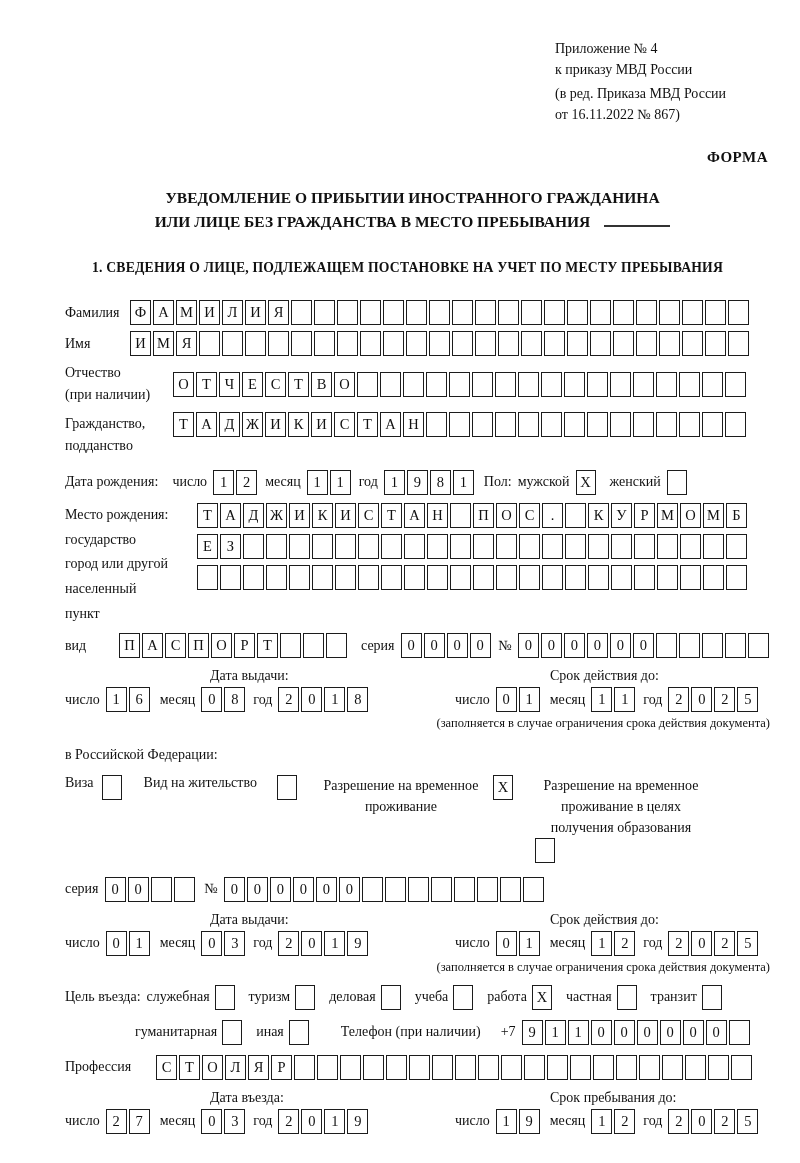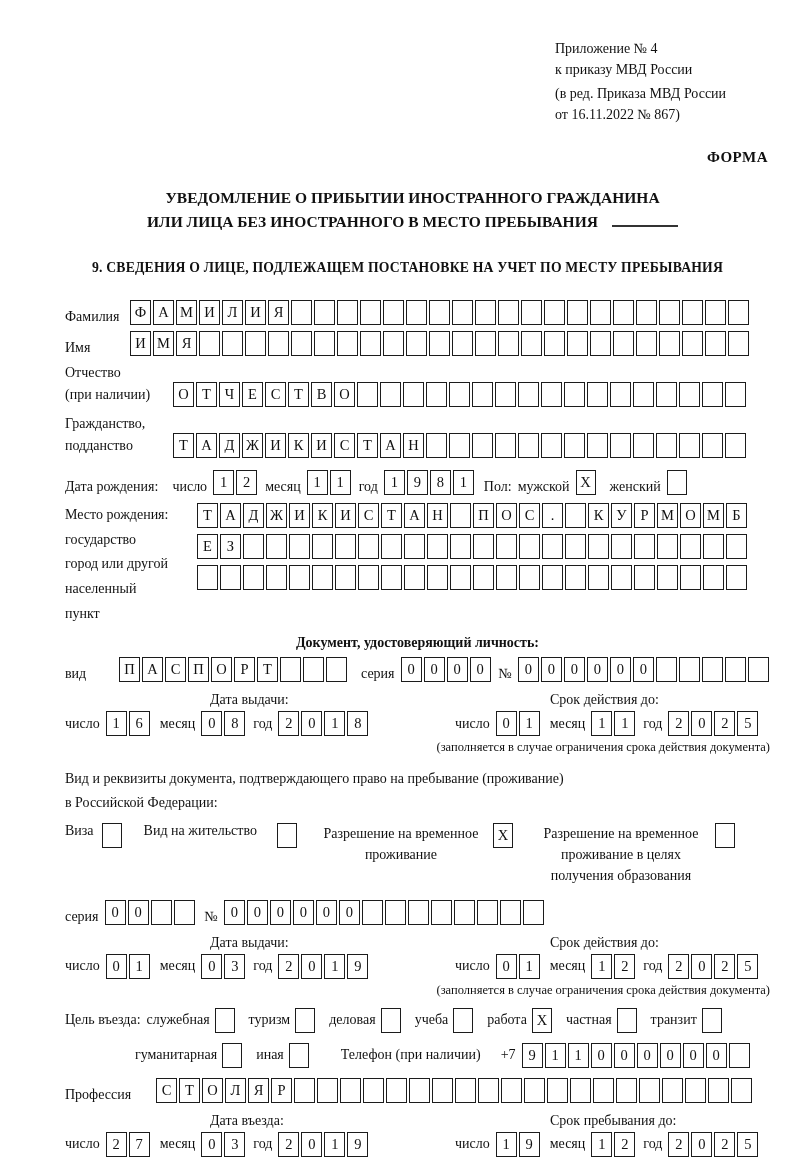--- a/index.html
+++ b/index.html
@@ -25,21 +25,21 @@
   .cells { display:inline-flex; flex-wrap:nowrap; }
   .cell {
     display:inline-block; width:21px; height:25px; border:1.6px solid #1c1c1c;
     margin-right:2px; text-align:center; line-height:22px; font-size:14.5px; background:#fff; flex:0 0 auto;
   }
   .checkbox {
     display:inline-block; width:20px; height:25px; border:1.6px solid #1c1c1c;
     text-align:center; line-height:22px; font-size:14.5px; vertical-align:middle; flex:0 0 auto;
   }
 
-  .row { display:flex; align-items:flex-end; margin-top:6px; }
+  .row { display:flex; align-items:center; margin-top:6px; }
   .flabel { flex:0 0 65px; }
   .wlabel { flex:0 0 108px; line-height:1.6; }
   .lbl { margin-right:6px; white-space:nowrap; }
 
   .mb-block { display:flex; margin-top:8px;gap:24px; }
   .mb-labels { flex:0 0 108px; line-height:1.78; }
   .mb-rows .cells { display:flex; margin-bottom:6px; }
 
   .doc-title { text-align:center; font-weight:bold; font-size:14px; margin-top:8px; margin-bottom:6px; }
 
@@ -76,24 +76,24 @@
     <div>Приложение № 4</div>
     <div>к приказу МВД России</div>
     <div class="ed">(в ред. Приказа МВД России</div>
     <div>от 16.11.2022 № 867)</div>
   </div>
 
   <div class="forma">ФОРМА</div>
 
   <div class="main-title">
     <div>УВЕДОМЛЕНИЕ О ПРИБЫТИИ ИНОСТРАННОГО ГРАЖДАНИНА</div>
-    <div><span>ИЛИ ЛИЦА БЕЗ ИНОСТРАННОГО В МЕСТО ПРЕБЫВАНИЯ</span><span class="blank-line"></span></div>
-  </div>
-
-  <div class="section-heading">9. СВЕДЕНИЯ О ЛИЦЕ, ПОДЛЕЖАЩЕМ ПОСТАНОВКЕ НА УЧЕТ ПО МЕСТУ ПРЕБЫВАНИЯ</div>
+    <div><span>ИЛИ ЛИЦЕ БЕЗ ГРАЖДАНСТВА В МЕСТО ПРЕБЫВАНИЯ</span><span class="blank-line"></span></div>
+  </div>
+
+  <div class="section-heading">1. СВЕДЕНИЯ О ЛИЦЕ, ПОДЛЕЖАЩЕМ ПОСТАНОВКЕ НА УЧЕТ ПО МЕСТУ ПРЕБЫВАНИЯ</div>
 
   <div class="row" style="margin-top:24px;">
     <span class="flabel">Фамилия</span>
     <span class="cells">
         <span class="cell">Ф</span>
         <span class="cell">А</span>
         <span class="cell">М</span>
         <span class="cell">И</span>
         <span class="cell">Л</span>
         <span class="cell">И</span>
@@ -330,21 +330,20 @@
           <span class="cell"></span>
           <span class="cell"></span>
           <span class="cell"></span>
           <span class="cell"></span>
           <span class="cell"></span>
           <span class="cell"></span>
         </span>
     </div>
   </div>
 
-  <div class="doc-title">Документ, удостоверяющий личность:</div>
 
   <div class="row">
     <span class="lbl" style="flex:0 0 48px;">вид</span>
     <span class="cells">
         <span class="cell">П</span>
         <span class="cell">А</span>
         <span class="cell">С</span>
         <span class="cell">П</span>
         <span class="cell">О</span>
         <span class="cell">Р</span>
@@ -418,38 +417,37 @@
             <span class="cell">0</span>
             <span class="cell">2</span>
             <span class="cell">5</span>
           </span>
       </div>
     </div>
   </div>
   <div class="validity-note">(заполняется в случае ограничения срока действия документа)</div>
 
   <div class="intro">
-    <div>Вид и реквизиты документа, подтверждающего право на пребывание (проживание)</div>
     <div>в Российской Федерации:</div>
   </div>
 
   <div class="permit-row">
     <div class="permit-opt">
       <span class="olabel">Виза</span>
       <span class="checkbox"></span>
     </div>
     <div class="permit-opt" style="margin-left:8px;">
       <span class="olabel" style="margin-right:20px;">Вид на жительство</span>
       <span class="checkbox"></span>
     </div>
     <div class="permit-opt" style="margin-left:6px;">
       <span class="olabel opt-center w170">Разрешение на временное проживание</span>
       <span class="checkbox">X</span>
     </div>
-    <div class="permit-opt" style="margin-left:8px; margin-right:0;">
+    <div class="permit-opt" style="margin-left:8px; margin-right:0;flex-direction:column;">
       <span class="olabel opt-center w178">Разрешение на временное проживание в целях получения образования</span>
       <span class="checkbox"></span>
     </div>
   </div>
 
   <div class="row" style="margin-top:14px;">
     <span class="lbl">серия</span>
     <span class="cells">
         <span class="cell">0</span>
         <span class="cell">0</span>

